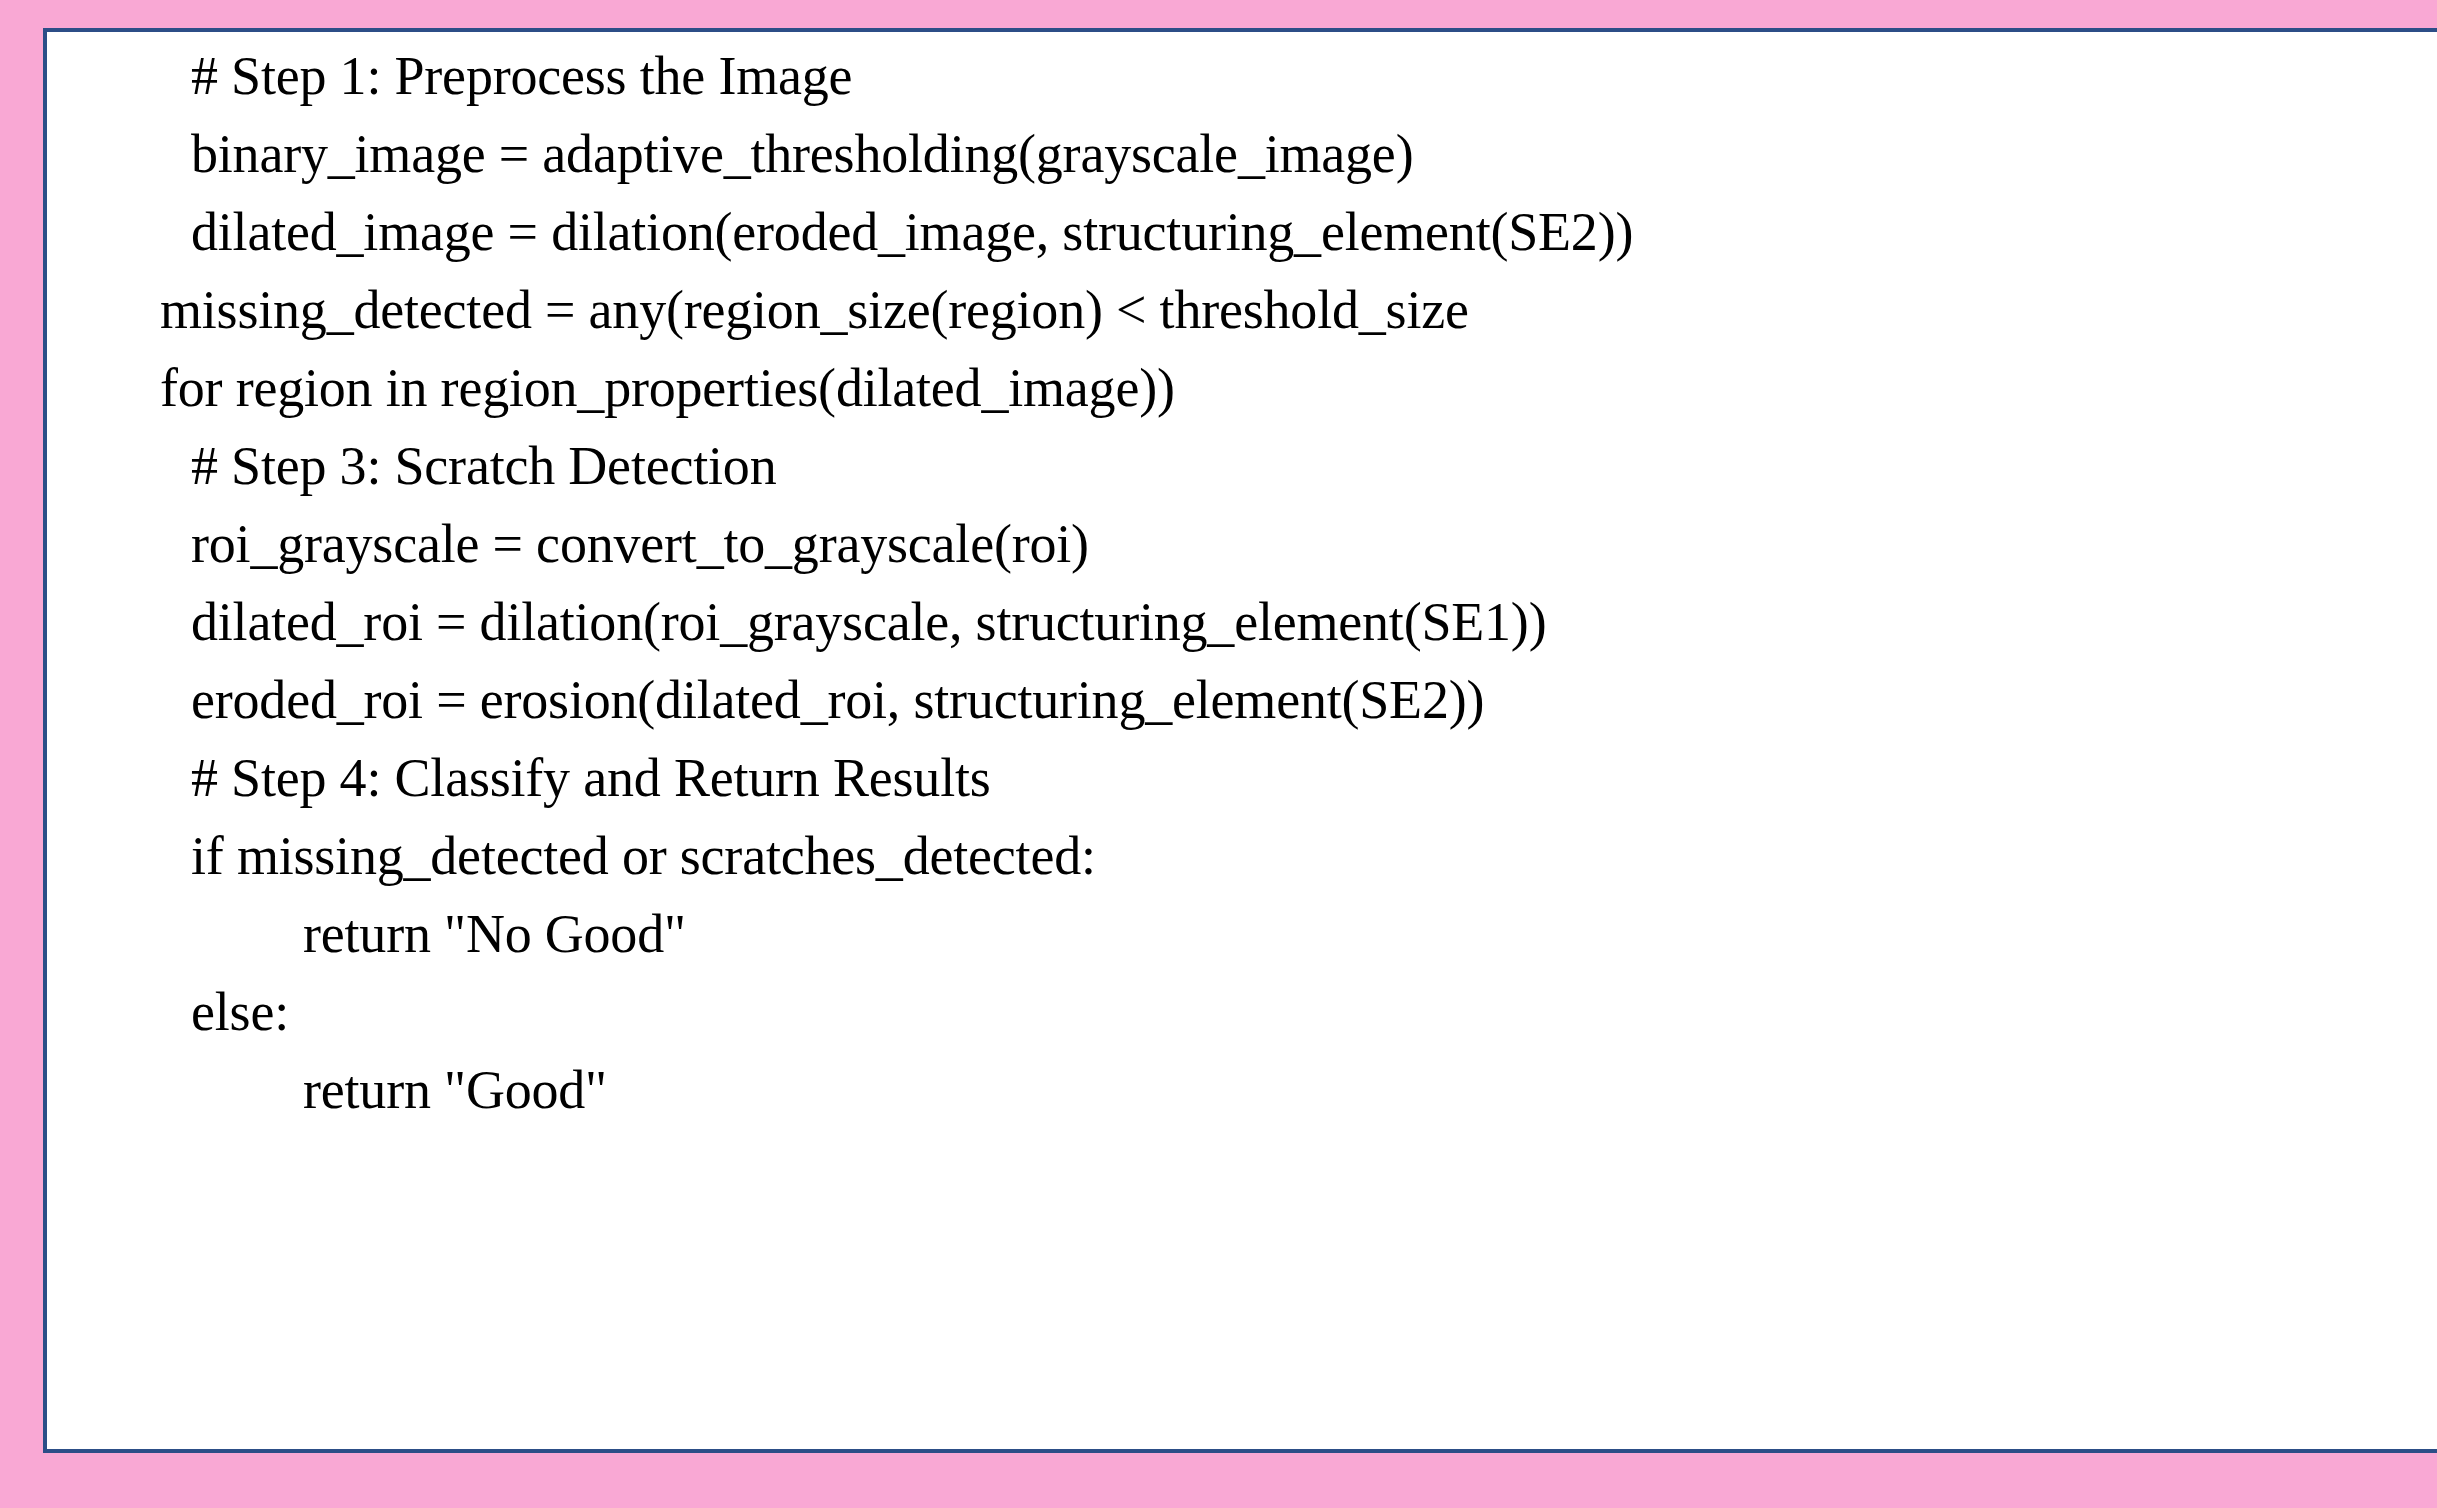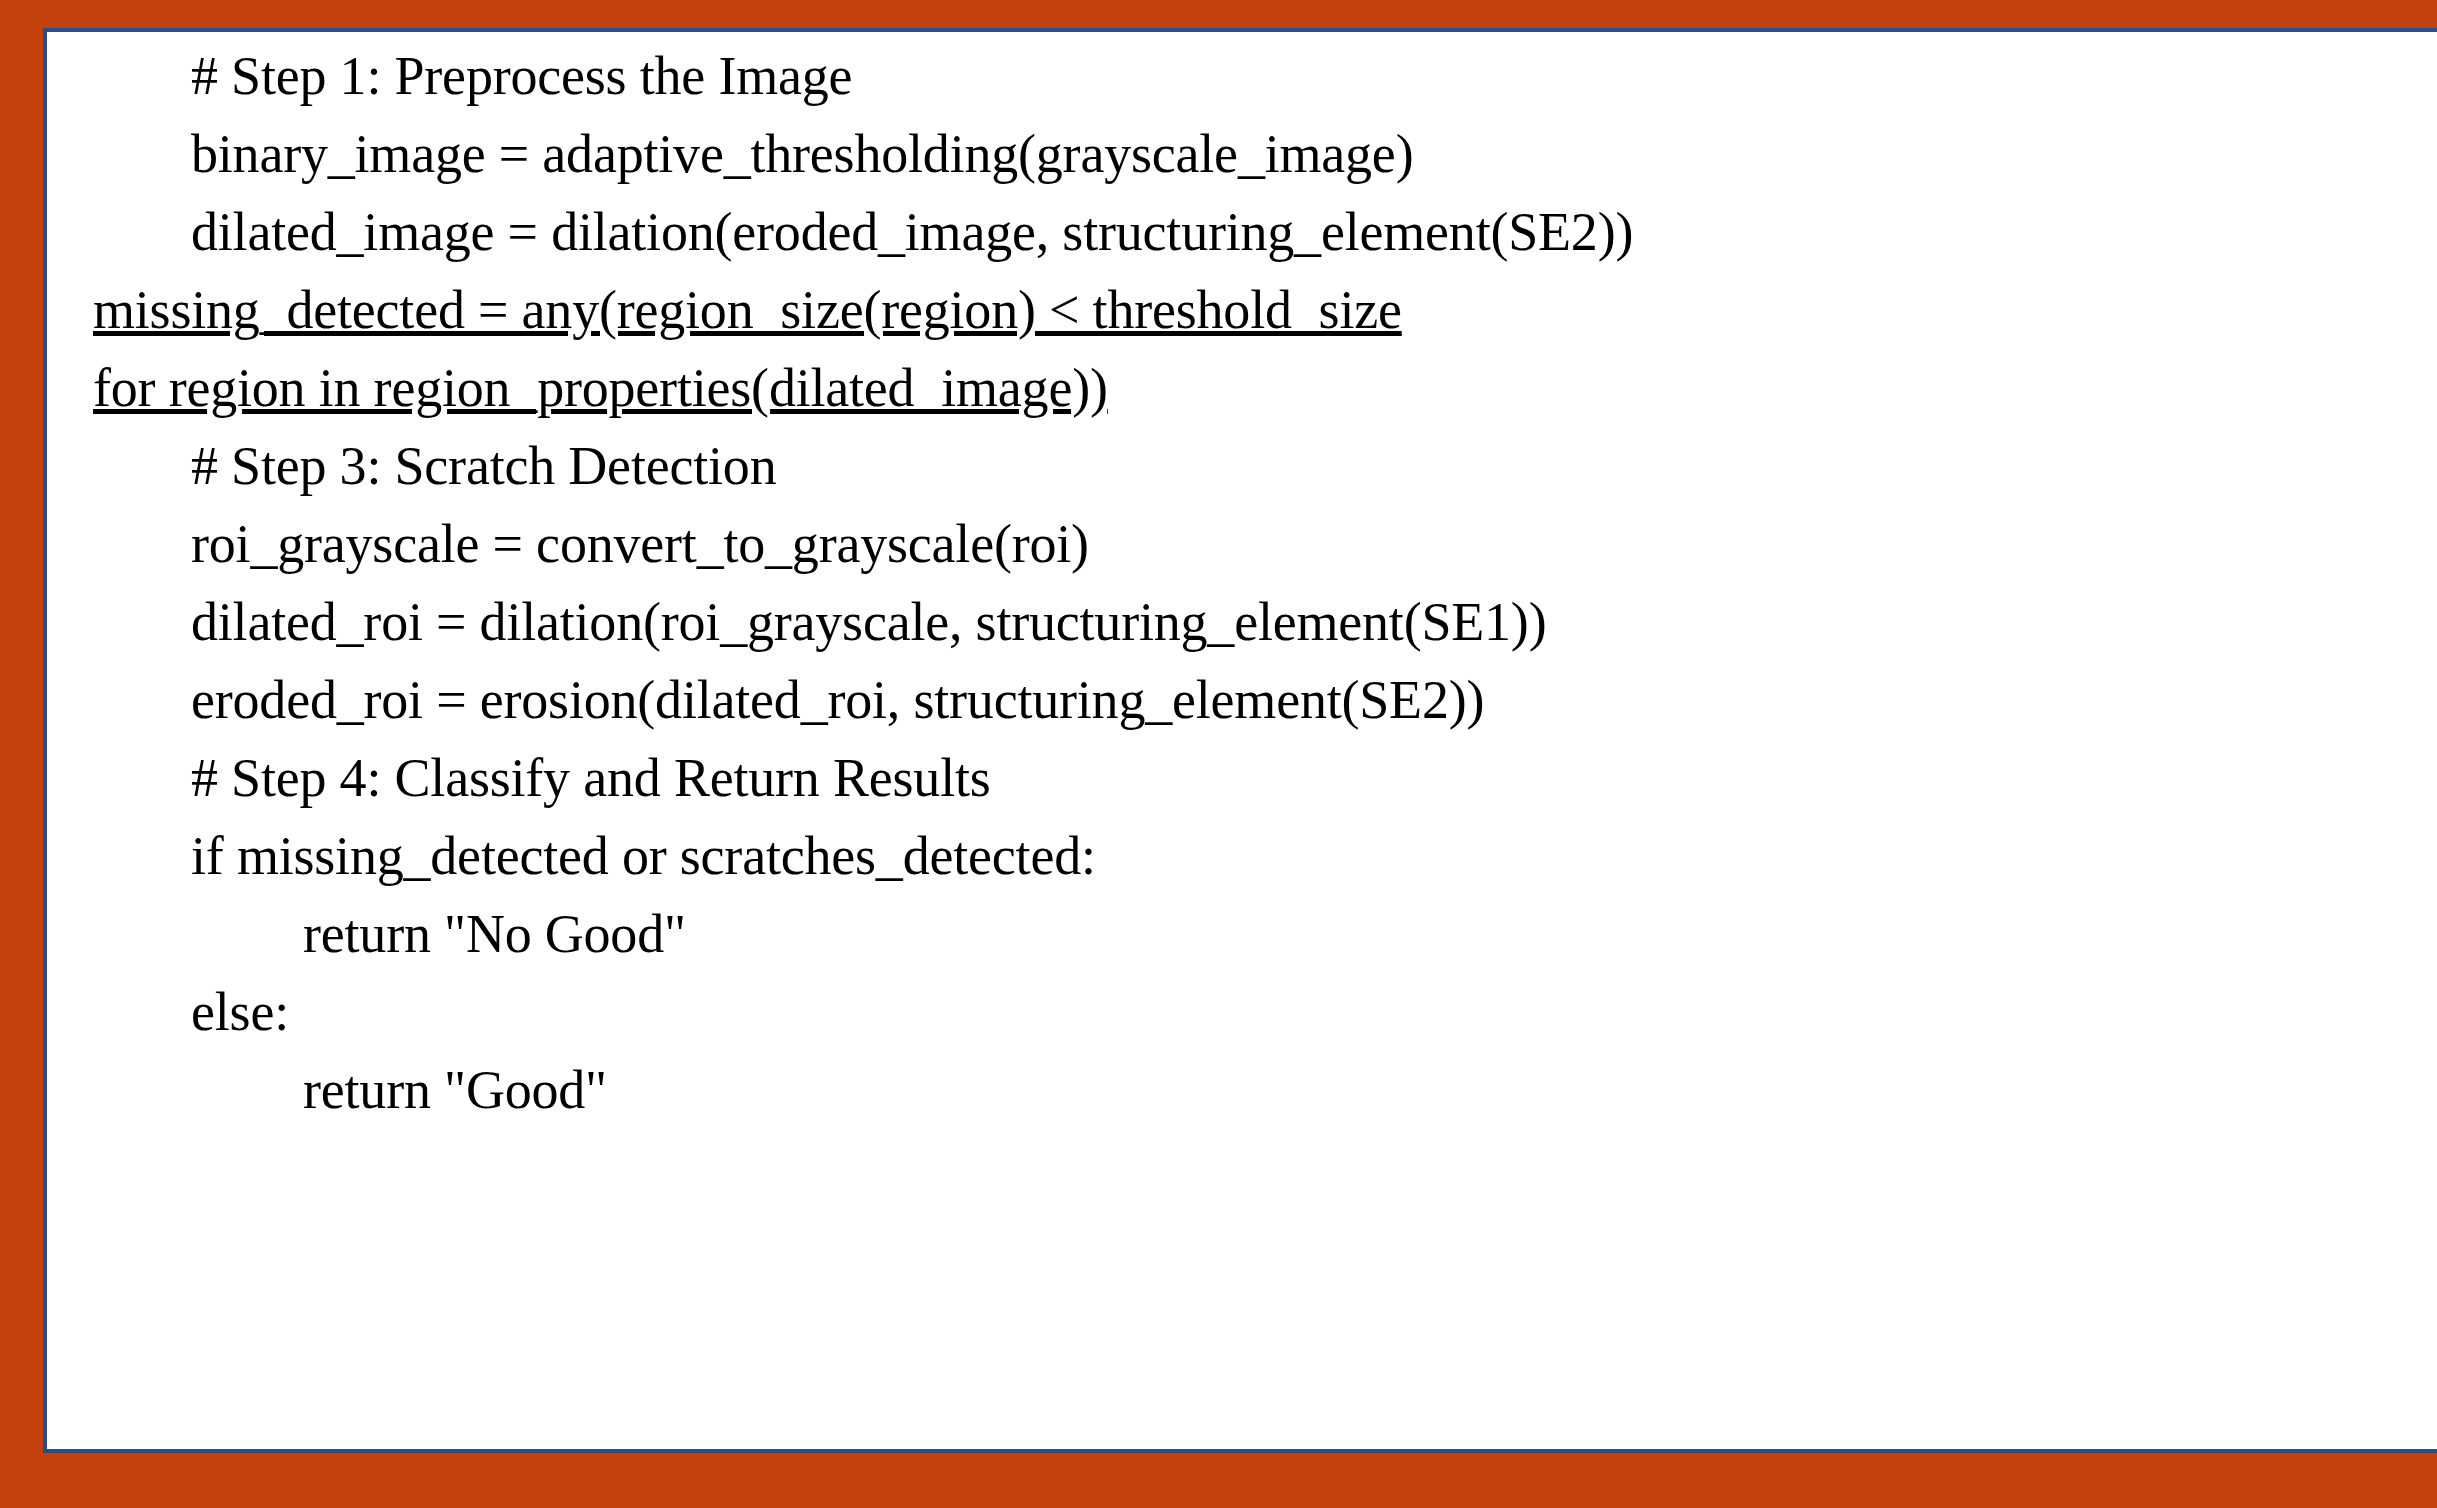--- a/index.html
+++ b/index.html
@@ -4,21 +4,21 @@
 <style>
   html, body {
     margin: 0;
     padding: 0;
     background: #ffffff;
   }
   #page {
     position: relative;
     width: 2438px;
     height: 1508px;
-    background: #c2410c;
+    background: #f9a8d4;
     overflow: hidden;
   }
   #code-box {
     position: absolute;
     left: 43px;
     top: 28px;
     width: 2395px;
     height: 1425px;
     box-sizing: border-box;
     border: 4px solid #2c4e87;
@@ -44,21 +44,21 @@
     box-sizing: border-box;
   }
   .code-line {
     font-family: "Liberation Serif", "DejaVu Serif", serif;
     font-size: 54px;
     line-height: 78px;
     color: #000000;
     white-space: pre;
     letter-spacing: -0.2px;
   }
-  .indent-0 { padding-left: 46px; text-decoration: underline; }
+  .indent-0 { padding-left: 113px; }
   .indent-1 { padding-left: 144px; }
   .indent-2 { padding-left: 256px; }
 </style>
 </head>
 <body>
 
 <div id="page">
   <div id="code-box">
     <div id="code-lines">
         <div class="code-line indent-1"># Step 1: Preprocess the Image</div>

